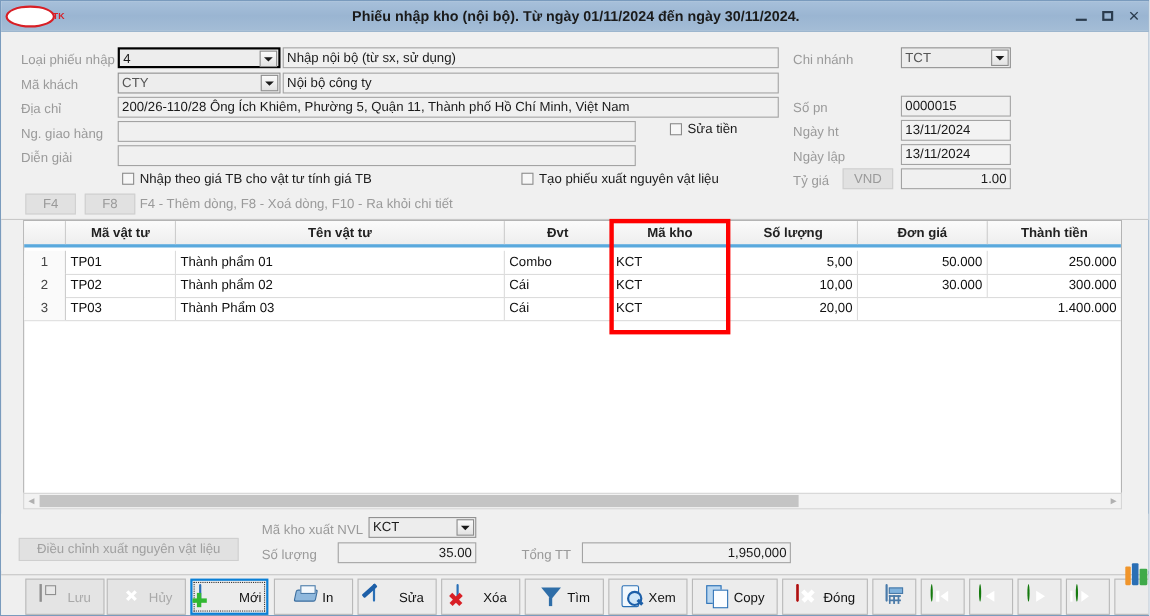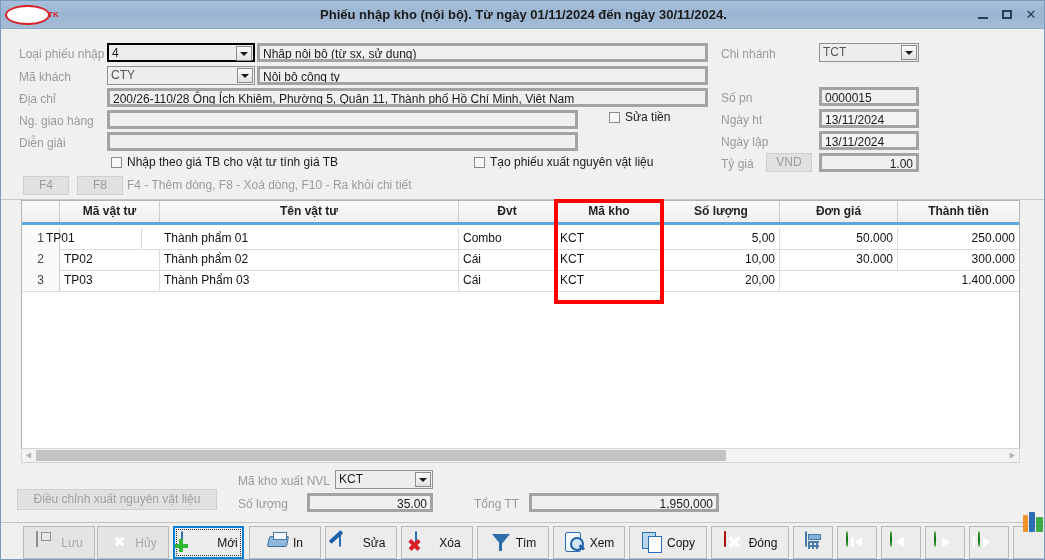--- a/index.html
+++ b/index.html
@@ -121,21 +121,21 @@
   .lbl {
     position: absolute;
     color: #9a9a9a;
     font-size: 12px;
     line-height: 18px;
     white-space: nowrap;
   }
   .fld {
     position: absolute;
     background: #f0f0f0;
-    border: 3px solid #a3a3a3;
+    border: 1px solid #a3a3a3;
     box-sizing: border-box;
     font-family: "Liberation Sans", sans-serif;
     font-size: 12px;
     color: #1a1a1a;
     padding: 0 3px;
     line-height: 17px;
     height: 19px;
     white-space: nowrap;
     overflow: hidden;
   }
@@ -612,21 +612,21 @@
       <div class="gh-cell" style="left:138px; width:299px;">Tên vật tư</div>
       <div class="gh-cell" style="left:437px; width:97px;">Đvt</div>
       <div class="gh-cell" style="left:534px; width:107px;">Mã kho</div>
       <div class="gh-cell" style="left:641px; width:117px;">Số lượng</div>
       <div class="gh-cell" style="left:758px; width:118px;">Đơn giá</div>
       <div class="gh-cell" style="left:876px; width:121px; border-right:none;">Thành tiền</div>
     </div>
 
     <div class="grow" style="top:27px;">
       <div class="gc idx" style="left:0; width:38px;">1</div>
-      <div class="gc" style="left:20px; width:100px;">TP01</div>
+      <div class="gc" style="left:38px; width:100px;">TP01</div>
       <div class="gc" style="left:138px; width:299px;">Thành phẩm 01</div>
       <div class="gc" style="left:437px; width:97px;">Combo</div>
       <div class="gc" style="left:534px; width:107px;">KCT</div>
       <div class="gc r" style="left:641px; width:117px;">5,00</div>
       <div class="gc r" style="left:758px; width:118px;">50.000</div>
       <div class="gc r" style="left:876px; width:121px; border-right:none;">250.000</div>
     </div>
 
     <div class="grow" style="top:48px;">
       <div class="gc idx" style="left:0; width:38px;">2</div>

